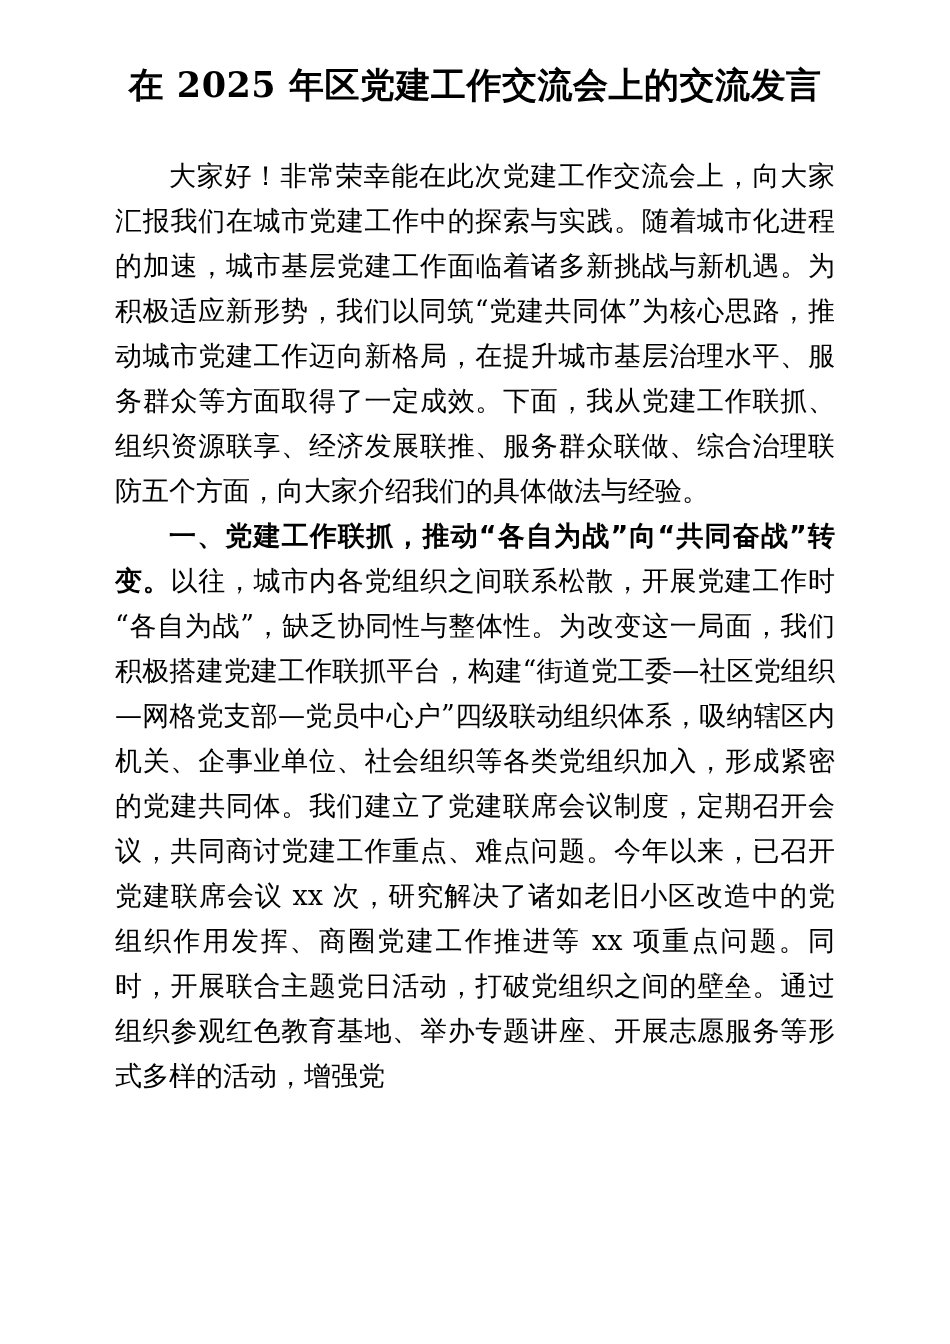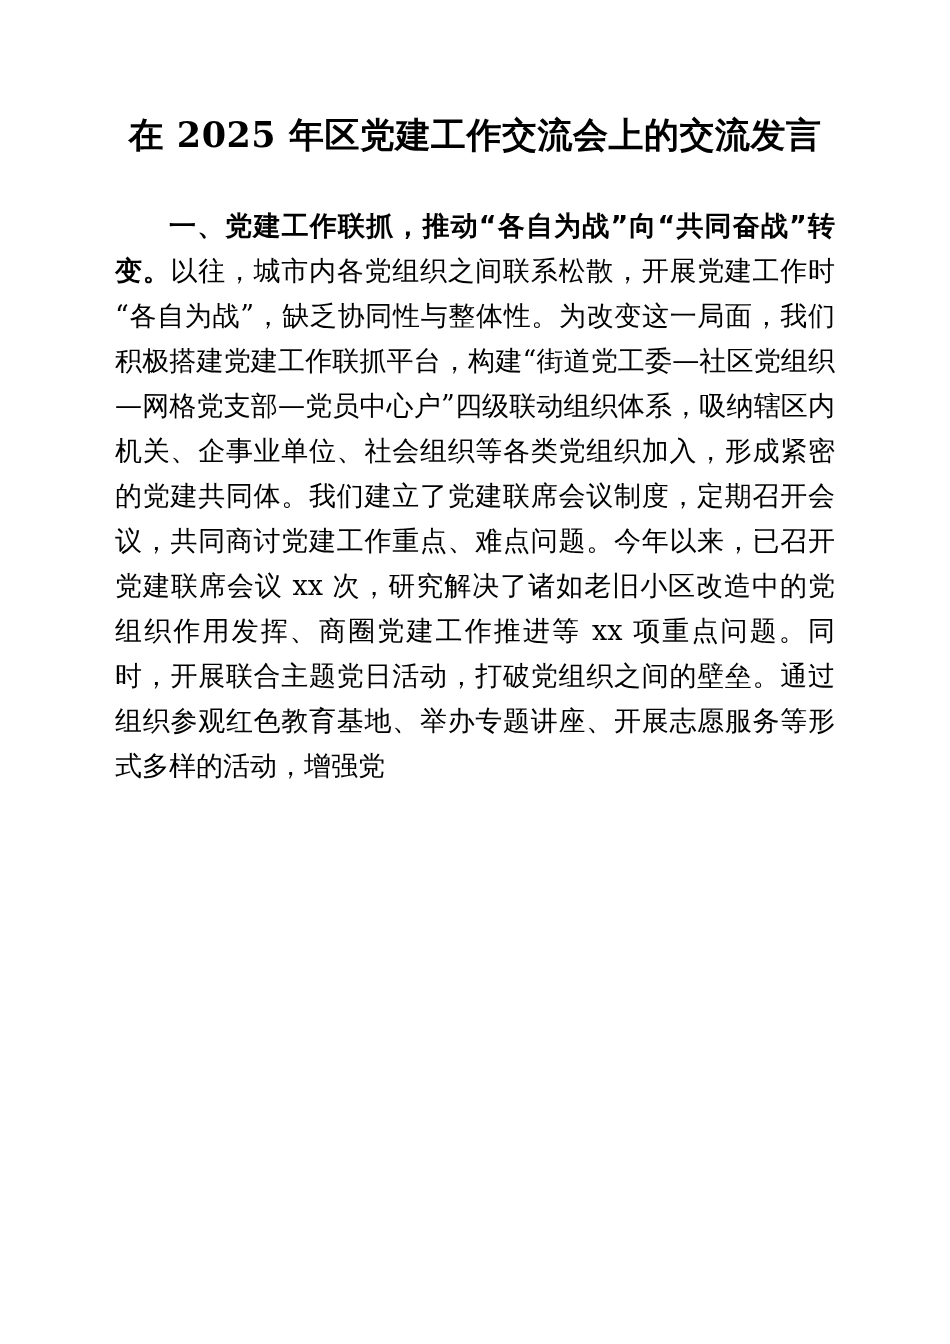--- a/index.html
+++ b/index.html
@@ -9,21 +9,21 @@
   }
   .page {
     position: relative;
     width: 950px;
     height: 1344px;
     margin: 0 auto;
     background: #ffffff;
     color: #000000;
     overflow: hidden;
     box-sizing: border-box;
-    padding-top: 116px;
+    padding-top: 66px;
   }
   .content {
     width: 720px;
     margin: 0 auto;
   }
   .doc-title {
     margin: 0;
     font-family: "DejaVu Serif", "Liberation Serif", serif;
     font-size: 35px;
     line-height: 38px;
@@ -56,17 +56,18 @@
   }
 </style>
 </head>
 <body>
 
 <div class="page">
   <div class="content">
     <h1 class="doc-title">在 2025 年区党建工作交流会上的交流发言</h1>
     <div class="doc-body">
       <div id="paragraphs">
+          <p class="para indent"><span class="text-run">大家好！非常荣幸能在此次党建工作交流会上，向大家汇报我们在城市党建工作中的探索与实践。随着城市化进程的加速，城市基层党建工作面临着诸多新挑战与新机遇。为积极适应新形势，我们以同筑“党建共同体”为核心思路，推动城市党建工作迈向新格局，在提升城市基层治理水平、服务群众等方面取得了一定成效。下面，我从党建工作联抓、组织资源联享、经济发展联推、服务群众联做、综合治理联防五个方面，向大家介绍我们的具体做法与经验。</span></p>
           <p class="para indent"><span class="bold-run">一、党建工作联抓，推动“各自为战”向“共同奋战”转变。</span><span class="text-run">以往，城市内各党组织之间联系松散，开展党建工作时“各自为战”，缺乏协同性与整体性。为改变这一局面，我们积极搭建党建工作联抓平台，构建“街道党工委—社区党组织—网格党支部—党员中心户”四级联动组织体系，吸纳辖区内机关、企事业单位、社会组织等各类党组织加入，形成紧密的党建共同体。我们建立了党建联席会议制度，定期召开会议，共同商讨党建工作重点、难点问题。今年以来，已召开党建联席会议 xx 次，研究解决了诸如老旧小区改造中的党组织作用发挥、商圈党建工作推进等 xx 项重点问题。同时，开展联合主题党日活动，打破党组织之间的壁垒。通过组织参观红色教育基地、举办专题讲座、开展志愿服务等形式多样的活动，增强党</span></p>
         </div>
     </div>
   </div>
 </div>
 
 </body></html>

